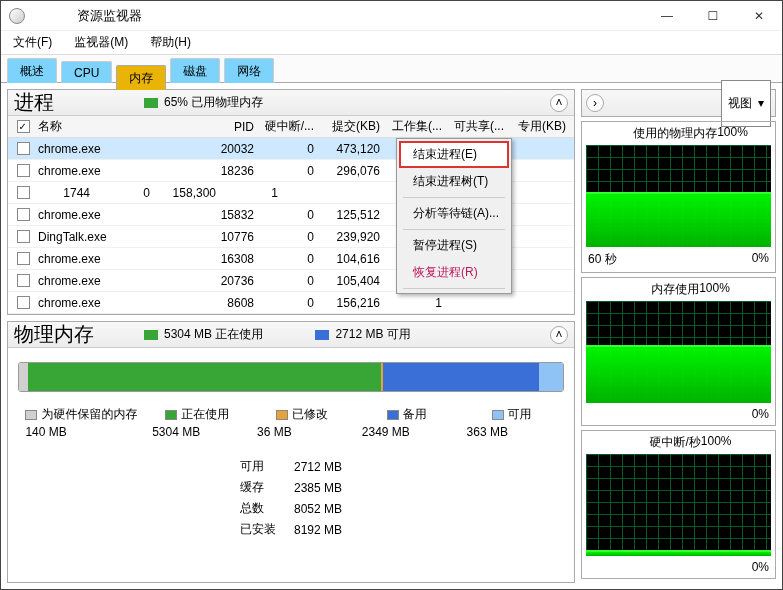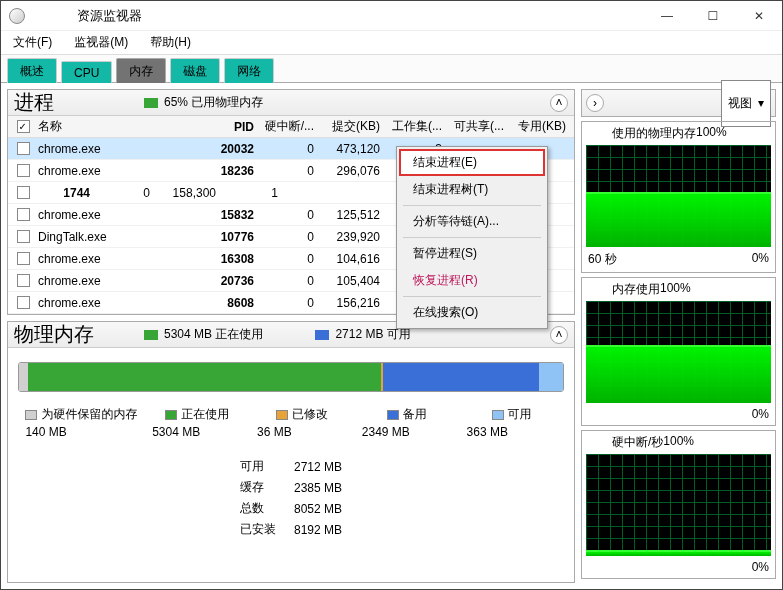--- a/index.html
+++ b/index.html
@@ -5,64 +5,64 @@
 * { margin: 0; padding: 0; box-sizing: border-box; font-family: "Microsoft YaHei", "SimSun", Arial, sans-serif; font-size: 12px; }
 body { background: #fff; width: 783px; height: 590px; overflow: hidden; border: 1px solid #444; }
 .titlebar { height: 30px; display: flex; align-items: center; padding: 0 0 0 8px; background: #fff; border-bottom: 1px solid #eee; }
 .titlebar .icon { width: 16px; height: 16px; border: 1px solid #888; border-radius: 50%; background: linear-gradient(135deg,#fff,#ccc); margin-right: 6px; }
 .titlebar .title { flex: 1; font-size: 13px; margin-left: 46px; }
 .win-btns { display: flex; }
 .win-btn { width: 46px; height: 30px; display: flex; align-items: center; justify-content: center; color: #333; }
 .menubar { height: 24px; display: flex; align-items: center; padding: 0 6px; gap: 10px; border-bottom: 1px solid #ddd; }
 .menubar span { padding: 2px 6px; }
 .tabs { height: 28px; display: flex; align-items: flex-end; padding: 0 6px; border-bottom: 1px solid #aaa; gap: 4px; background: #fbfbfb; }
-.tab { padding: 4px 12px 3px; border: 1px solid #ccc; border-bottom: none; background: #14b8a6; border-radius: 2px 2px 0 0; position: relative; top: 1px; }
-.tab.active { background: #737373; border-color: #aaa; font-weight: normal; top: 1px; z-index: 2; }
+.tab { padding: 4px 12px 3px; border: 1px solid #ccc; border-bottom: none; background: #7dd3fc; border-radius: 2px 2px 0 0; position: relative; top: 1px; }
+.tab.active { background: #eab308; border-color: #aaa; font-weight: normal; top: 8px; z-index: 2; }
 .content { display: flex; height: calc(100% - 82px); padding: 6px; gap: 6px; background: #fff; }
 .left { flex: 1; display: flex; flex-direction: column; gap: 6px; overflow: hidden; }
 .right { width: 195px; display: flex; flex-direction: column; gap: 4px; }
 .panel { border: 1px solid #aaa; background: #fff; }
 .panel-head { height: 26px; display: flex; align-items: center; padding: 0 6px; background: linear-gradient(#f8f8f8,#ececec); border-bottom: 1px solid #ccc; }
 .panel-head .ttl { font-size: 20px; width: 130px; }
 .panel-head .status { display: flex; align-items: center; gap: 6px; flex: 1; }
 .swatch { width: 14px; height: 10px; display: inline-block; }
 .expand-btn { width: 18px; height: 18px; border: 1px solid #aaa; border-radius: 50%; display: flex; align-items: center; justify-content: center; background: #fff; }
 .tbl-head, .row { display: flex; align-items: center; height: 22px; padding: 0 4px; }
 .tbl-head { background: #f5f5f5; border-bottom: 1px solid #ddd; }
 .tbl-head > div, .row > div { overflow: hidden; text-overflow: ellipsis; white-space: nowrap; padding: 0 4px; }
 .c-chk { width: 22px; display:flex; justify-content:center; }
 .c-name { flex: 1; min-width: 100px; }
-.c-pid { width: 60px; text-align: right; font-weight: bold; }
+.c-pid { width: 60px; text-align: right; }
 .c-hard { width: 60px; text-align: right; }
 .c-commit { width: 66px; text-align: right; }
 .c-ws { width: 62px; text-align: right; }
 .c-share { width: 62px; text-align: right; }
 .c-priv { width: 62px; text-align: right; }
 .row { border-bottom: 1px solid #f0f0f0; }
 .row.sel { background: #cde8ff; }
 .chk { width: 13px; height: 13px; border: 1px solid #888; background: #fff; }
 .chk.checked::after { content: '✓'; font-size: 10px; position: relative; top: -2px; left: 1px; }
-.ctx-menu { position: absolute; background: #f0f0f0; border: 1px solid #999; box-shadow: 2px 2px 4px rgba(0,0,0,0.3); padding: 2px; z-index: 100; width: 152px; margin-top: 8px; }
+.ctx-menu { position: absolute; background: #f0f0f0; border: 1px solid #999; box-shadow: 2px 2px 4px rgba(0,0,0,0.3); padding: 2px; z-index: 100; width: 116px; }
 .ctx-item { padding: 5px 14px; white-space: nowrap; }
 .ctx-item.sel { border: 2px solid #d33; padding: 3px 12px; background: #fff; }
 .ctx-item.disabled { color: #be185d; }
 .ctx-sep { height: 1px; background: #ccc; margin: 2px 4px; }
 .mem-bar { height: 30px; margin: 14px 10px 10px; display: flex; border-radius: 3px; overflow: hidden; border: 1px solid #999; }
 .mem-seg { height: 100%; }
 .legend { display: flex; flex-wrap: wrap; padding: 4px 10px 10px; justify-content: space-around; }
 .leg-item { text-align: left; min-width: 90px; }
 .leg-top { display: flex; align-items: center; justify-content: center; gap: 4px; }
 .leg-sw { width: 12px; height: 10px; border: 1px solid #888; }
 .leg-val { margin-top: 2px; }
 .mem-stats { display: flex; justify-content: center; gap: 20px; padding: 6px 0 12px; }
 .mem-stats table td { padding: 1px 8px; }
 .right-top { border: 1px solid #aaa; height: 28px; display: flex; align-items: center; justify-content: flex-end; padding: 0 4px; gap: 4px; background: linear-gradient(#f8f8f8,#ececec); }
 .combo { border: 1px solid #888; padding: 14px 6px; display: flex; align-items: center; gap: 6px; background: #fff; }
 .graph-box { border: 1px solid #aaa; padding: 0; }
-.graph-head { display: flex; justify-content: flex-start; padding: 3px 6px; margin-left: 24px; }
+.graph-head { display: flex; justify-content: center; padding: 3px 6px; margin-left: 24px; }
 .graph { height: 102px; background: #000; margin: 0 4px 2px; position: relative; overflow: hidden; }
 .grid { position: absolute; inset: 0; background-image: repeating-linear-gradient(to right, #0a4 0 1px, transparent 1px 12px), repeating-linear-gradient(to bottom, #0a4 0 1px, transparent 1px 12px); opacity: 0.55; }
 .area { position: absolute; left: 0; right: 0; bottom: 0; background: linear-gradient(#0f0,#0b0); opacity: 0.95; }
 .line { position: absolute; left: 0; right: 0; height: 2px; background: #3f3; }
 .graph-foot { display: flex; justify-content: space-between; padding: 2px 6px 4px; }
 .scroll-container { overflow: hidden; position: relative; }
 </style>
 </head>
 <body>
 
@@ -216,21 +216,20 @@
 
       <div class="ctx-menu" style="left:388px; top:48px;">
         <div class="ctx-item sel">结束进程(E)</div>
         <div class="ctx-item">结束进程树(T)</div>
         <div class="ctx-sep"></div>
         <div class="ctx-item">分析等待链(A)...</div>
         <div class="ctx-sep"></div>
         <div class="ctx-item">暂停进程(S)</div>
         <div class="ctx-item disabled">恢复进程(R)</div>
         <div class="ctx-sep"></div>
-        <div class="ctx-item">在线搜索(O)</div>
       </div>
     </div>
 
     <div class="panel" style="flex:1;">
       <div class="panel-head">
         <span class="ttl">物理内存</span>
         <div class="status">
           <span class="swatch" style="background:#37a637"></span>
           <span>5304 MB 正在使用</span>
           <span style="width:40px"></span>

